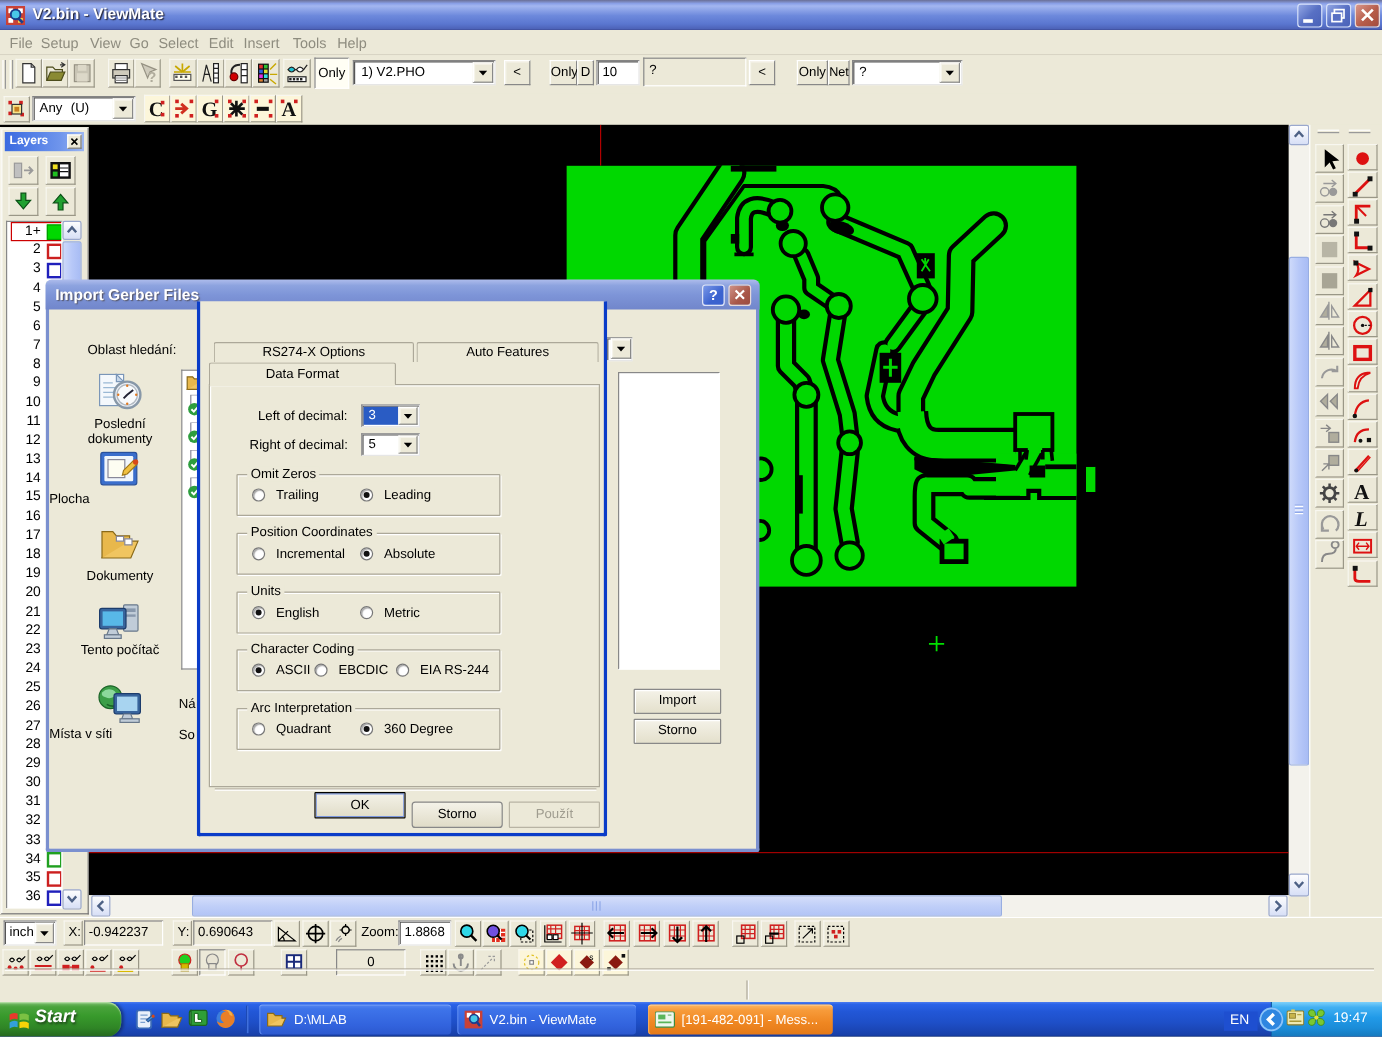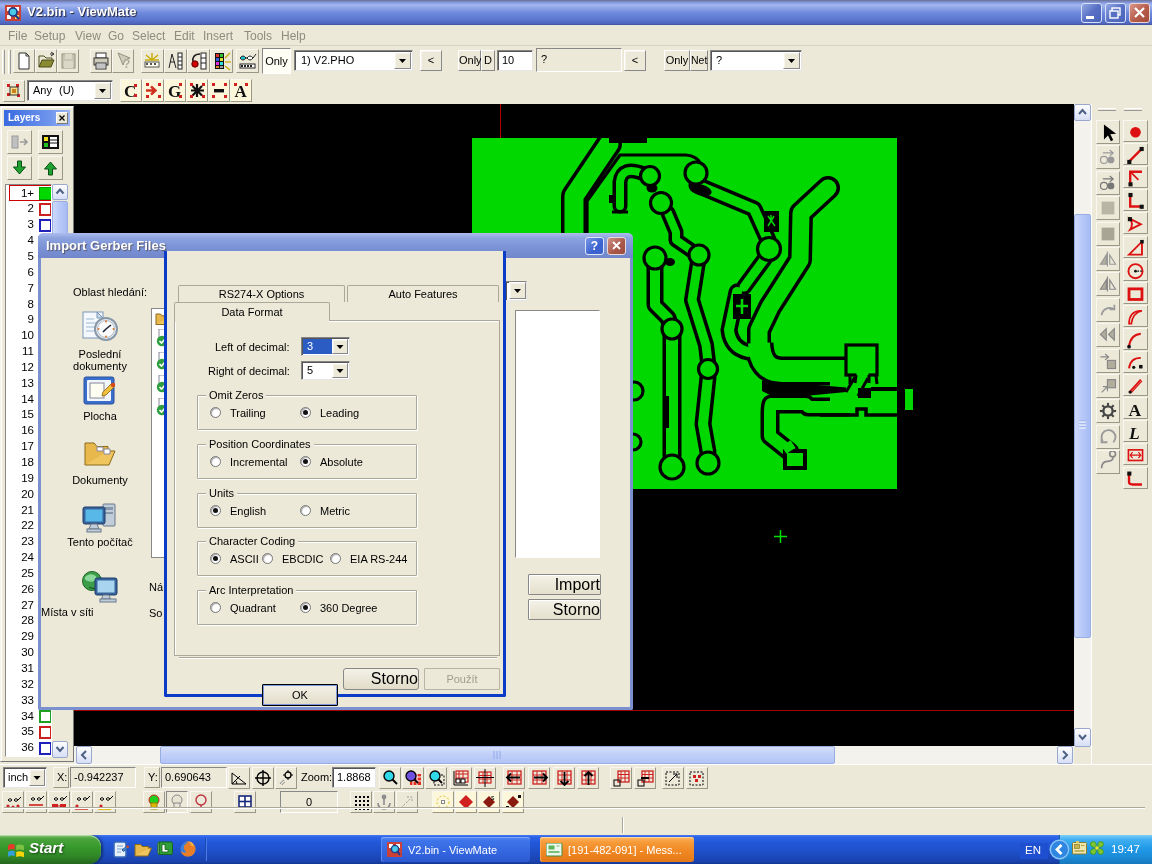--- a/index.html
+++ b/index.html
@@ -6,21 +6,21 @@
 body { font-family:"Liberation Sans", sans-serif; position:relative; background:#ece9d8; font-size:11px; }
 .abs { position:absolute; }
 .btn3d { background:#ece9d8; border:1px solid; border-color:#fff #888 #888 #fff; box-shadow:1px 1px 0 #f6f4ea inset; }
 .tbtn { position:absolute; background:#ece9d8; border:1px solid; border-color:#f8f7f0 #9a9787 #9a9787 #f8f7f0; }
 .sunken { border:1px solid; border-color:#888 #fff #fff #888; background:#ece9d8; }
 .white-field { background:#fff; border:1px solid; border-color:#848484 #e6e6e6 #e6e6e6 #848484; box-shadow:1px 1px 0 #555 inset; }
 .grp { position:absolute; border:1px solid #aca899; box-shadow:1px 1px 0 #fff, 1px 1px 0 #fff inset; border-radius:1px; }
 .grp > span { position:absolute; top:-7px; left:8px; background:#ece9d8; padding:0 3px; }
 .radio { position:absolute; width:11px; height:11px; border-radius:50%; background:#fff; border:1px solid #777; box-shadow:inset 1px 1px 1px rgba(0,0,0,.35); }
 .radio.on::after { content:""; position:absolute; left:2px; top:2px; width:5px; height:5px; border-radius:50%; background:#111; }
-.xpbtn { position:absolute; background:linear-gradient(180deg,#fdfdfb,#eceadb 60%,#d8d4c0); border:1px solid #003c74; border-radius:3px; font-size:16px; color:#000; text-align:right; }
+.xpbtn { position:absolute; background:linear-gradient(180deg,#fdfdfb,#eceadb 60%,#d8d4c0); border:1px solid #003c74; border-radius:3px; font-size:11px; color:#000; text-align:center; }
 </style></head>
 <body>
 
 <div class="abs" id="titlebar" style="left:0;top:0;width:1152px;height:25px;background:linear-gradient(180deg,#6a6f96 0,#8ba1e8 3px,#a3b6f0 5px,#6d89dc 13px,#5a76cf 20px,#4d63b8 24px,#3c4a94 25px);">
   <svg class="abs" style="left:5px;top:5px" width="16" height="16">
     <rect x="0" y="0" width="16" height="16" fill="#c94137"></rect>
     <rect x="2" y="2" width="4" height="4" fill="#fff"></rect>
       <rect x="10" y="2" width="4" height="4" fill="#fff"></rect>
     <rect x="6" y="6" width="4" height="4" fill="#fff"></rect>
       <rect x="2" y="10" width="4" height="4" fill="#fff"></rect>
@@ -642,21 +642,21 @@
         </g>
     </svg>
     <div class="abs" style="left:0px;top:112px;width:118px;text-align:center;color:#000;">Poslední<br>dokumenty</div>
     <svg class="abs" style="left:42px;top:140px" width="34" height="31" viewBox="0 0 34 31">
       <rect x="1" y="1" width="30" height="27" rx="2" fill="#3a6ecc" stroke="#28509c"></rect>
       <rect x="4" y="4" width="24" height="21" rx="1" fill="#f0f6fc"></rect>
       <rect x="7" y="7" width="14" height="15" fill="#fdfdf2" stroke="#889"></rect>
       <path d="M20 16 l8 -8 l3 3 l-8 8 l-4 1 z" fill="#f0c040" stroke="#a07818"></path>
         <circle cx="30" cy="9" r="2.2" fill="#d84818"></circle>
     </svg>
-    <div class="abs" style="left:0px;top:174px;width:118px;text-align:center;color:#000;">Plocha</div>
+    <div class="abs" style="left:0px;top:174px;width:118px;text-align:left;color:#000;">Plocha</div>
     <svg class="abs" style="left:42px;top:203px" width="34" height="30" viewBox="0 0 34 30">
       <path d="M2 26 l6 -14 h24 l-6 14 z" fill="#f0c560" stroke="#8a6a18"></path>
       <path d="M2 26 V4 h9 l3 3.5 h11 v4.5" fill="#e8b84c" stroke="#8a6a18"></path>
       <path d="M14 8 h6 v4 h-6 z" fill="#fff" stroke="#889"></path>
         <path d="M21 10 h6 v5 h-6 z" fill="#fff" stroke="#889"></path>
     </svg>
     <div class="abs" style="left:0px;top:238px;width:118px;text-align:center;color:#000;">Dokumenty</div>
     <svg class="abs" style="left:40px;top:265px" width="38" height="34" viewBox="0 0 38 34">
       <rect x="22" y="3" width="12" height="22" rx="1" fill="#c0ccd8" stroke="#68788a"></rect>
         <rect x="24" y="6" width="8" height="3" fill="#8898ac"></rect>
@@ -770,21 +770,21 @@
         <span class="abs" style="left:149px;top:11px;color:#000">EIA RS-244</span>
     </div>
     <div class="grp" style="left:30px;top:342px;width:220px;height:35px;">
         <span>Arc Interpretation</span>
       <div class="radio" style="left:12px;top:11px"></div>
         <span class="abs" style="left:29px;top:11px;color:#000">Quadrant</span>
       <div class="radio on" style="left:102px;top:11px"></div>
         <span class="abs" style="left:119px;top:11px;color:#000">360 Degree</span>
     </div>
     <div class="abs" style="left:12px;top:409px;width:318px;height:2px;border-top:1px solid #aca899;border-bottom:1px solid #fff;"></div>
-    <div class="abs" style="left:95px;top:436px;width:76px;height:22px;background:linear-gradient(180deg,#f4f2e8,#e0dcc8);border:1px solid #000;border-radius:1px;box-shadow:0 0 0 1px #7a96df inset;text-align:center;line-height:20px;color:#000;">OK</div>
+    <div class="abs" style="left:95px;top:412px;width:76px;height:22px;background:linear-gradient(180deg,#f4f2e8,#e0dcc8);border:1px solid #000;border-radius:1px;box-shadow:0 0 0 1px #7a96df inset;text-align:center;line-height:20px;color:#000;">OK</div>
     <div class="abs xpbtn" style="left:176px;top:420px;width:76px;height:22px;line-height:20px;border:1px solid #888;background:linear-gradient(180deg,#f4f2e8,#e0dcc8);">Storno</div>
     <div class="abs" style="left:257px;top:420px;width:76px;height:22px;background:#ece9d8;border:1px solid #b8b4a4;border-radius:1px;text-align:center;line-height:20px;color:#a09d90;">Použít</div>
   </div>
 </div>
 
 <div class="abs" id="status1" style="left:0;top:764px;width:1152px;height:26px;background:#ece9d8;border-top:1px solid #fff;">
   <div class="abs white-field" style="left:3px;top:2px;width:44px;height:21px;">
     <span class="abs" style="left:4px;top:3px;color:#000">inch</span>
     <div class="abs btn3d" style="right:1px;top:1px;width:16px;height:17px;background:#ece9d8"><svg width="14" height="15">
           <path d="M3.5 6 l3.5 4 l3.5 -4 z" fill="#000"></path>
@@ -1076,20 +1076,27 @@
       <path d="M3 2 L3 14.5 Q1.8 14 1.8 12.5 L1.8 4 Q1.8 2.5 3 2 Z" fill="#e8f4e0" stroke="#1a6420"></path>
       <path d="M6 4.5 h3 v5 h3 v2.5 h-6 z" fill="#fff" stroke="#166018" stroke-width=".8"></path>
     </svg>
   <svg class="abs" style="left:179px;top:5px" width="18" height="18">
       <circle cx="9" cy="9" r="7.6" fill="#3c7edc"></circle>
       <path d="M9 1.4 a7.6 7.6 0 1 1 -7.4 9.6 q3 2.4 6 1 q-3.4 -2 -2.6 -5.4 q1 -3.4 4.4 -3.6 q-1.6 -1 -3.4 -0.6 q1 -1 3 -1 z" fill="#e87f28"></path>
       <path d="M9 1.4 q3 1.6 3.4 4.4 l2.4 1 q-0.4 -3.8 -3.2 -5 z" fill="#f4b046"></path>
     </svg>
   <div class="abs" style="left:205px;top:3px;width:2px;height:23px;background:#1c49b4;border-right:1px solid #4a7ae8;"></div>
 
+  <div class="abs" style="left:216px;top:2px;width:160px;height:25px;border-radius:3px;background:linear-gradient(180deg,#5587f2 0,#3e74ea 15%,#3263dd 70%,#2c59cf 100%);box-shadow:inset 0 1px 0 #7ca4f5, inset 1px 0 0 #5f8cef;">
+    <svg class="abs" style="left:6px;top:5px" width="17" height="15">
+        <path d="M1 13 l3 -6.5 h12 l-3 6.5 z" fill="#f0c560" stroke="#8a6a18"></path>
+        <path d="M1 13 V2.5 h4.8 l1.6 1.8 h5.6 v2.2" fill="#e8b84c" stroke="#8a6a18"></path>
+      </svg>
+    <span class="abs" style="left:29px;top:7px;color:#fff;font-size:11px;">D:\MLAB</span>
+  </div>
   <div class="abs" style="left:381px;top:2px;width:149px;height:25px;border-radius:3px;background:linear-gradient(180deg,#5587f2 0,#3e74ea 15%,#3263dd 70%,#2c59cf 100%);box-shadow:inset 0 1px 0 #7ca4f5, inset 1px 0 0 #5f8cef;">
     <svg class="abs" style="left:6px;top:5px" width="16" height="16">
         <rect x="0" y="0" width="15" height="15" fill="#c94137"></rect>
         <rect x="2" y="2" width="4" height="4" fill="#fff"></rect>
         <rect x="9" y="2" width="4" height="4" fill="#fff"></rect>
         <rect x="5" y="6" width="4" height="4" fill="#fff"></rect>
         <circle cx="8" cy="7" r="3.6" fill="#49c8e8" stroke="#1b3c8c" stroke-width="1.4"></circle>
         <line x1="10" y1="9" x2="13" y2="13" stroke="#1b3c8c" stroke-width="2"></line>
       </svg>
     <span class="abs" style="left:27px;top:7px;color:#fff;font-size:11px;">V2.bin - ViewMate</span>

